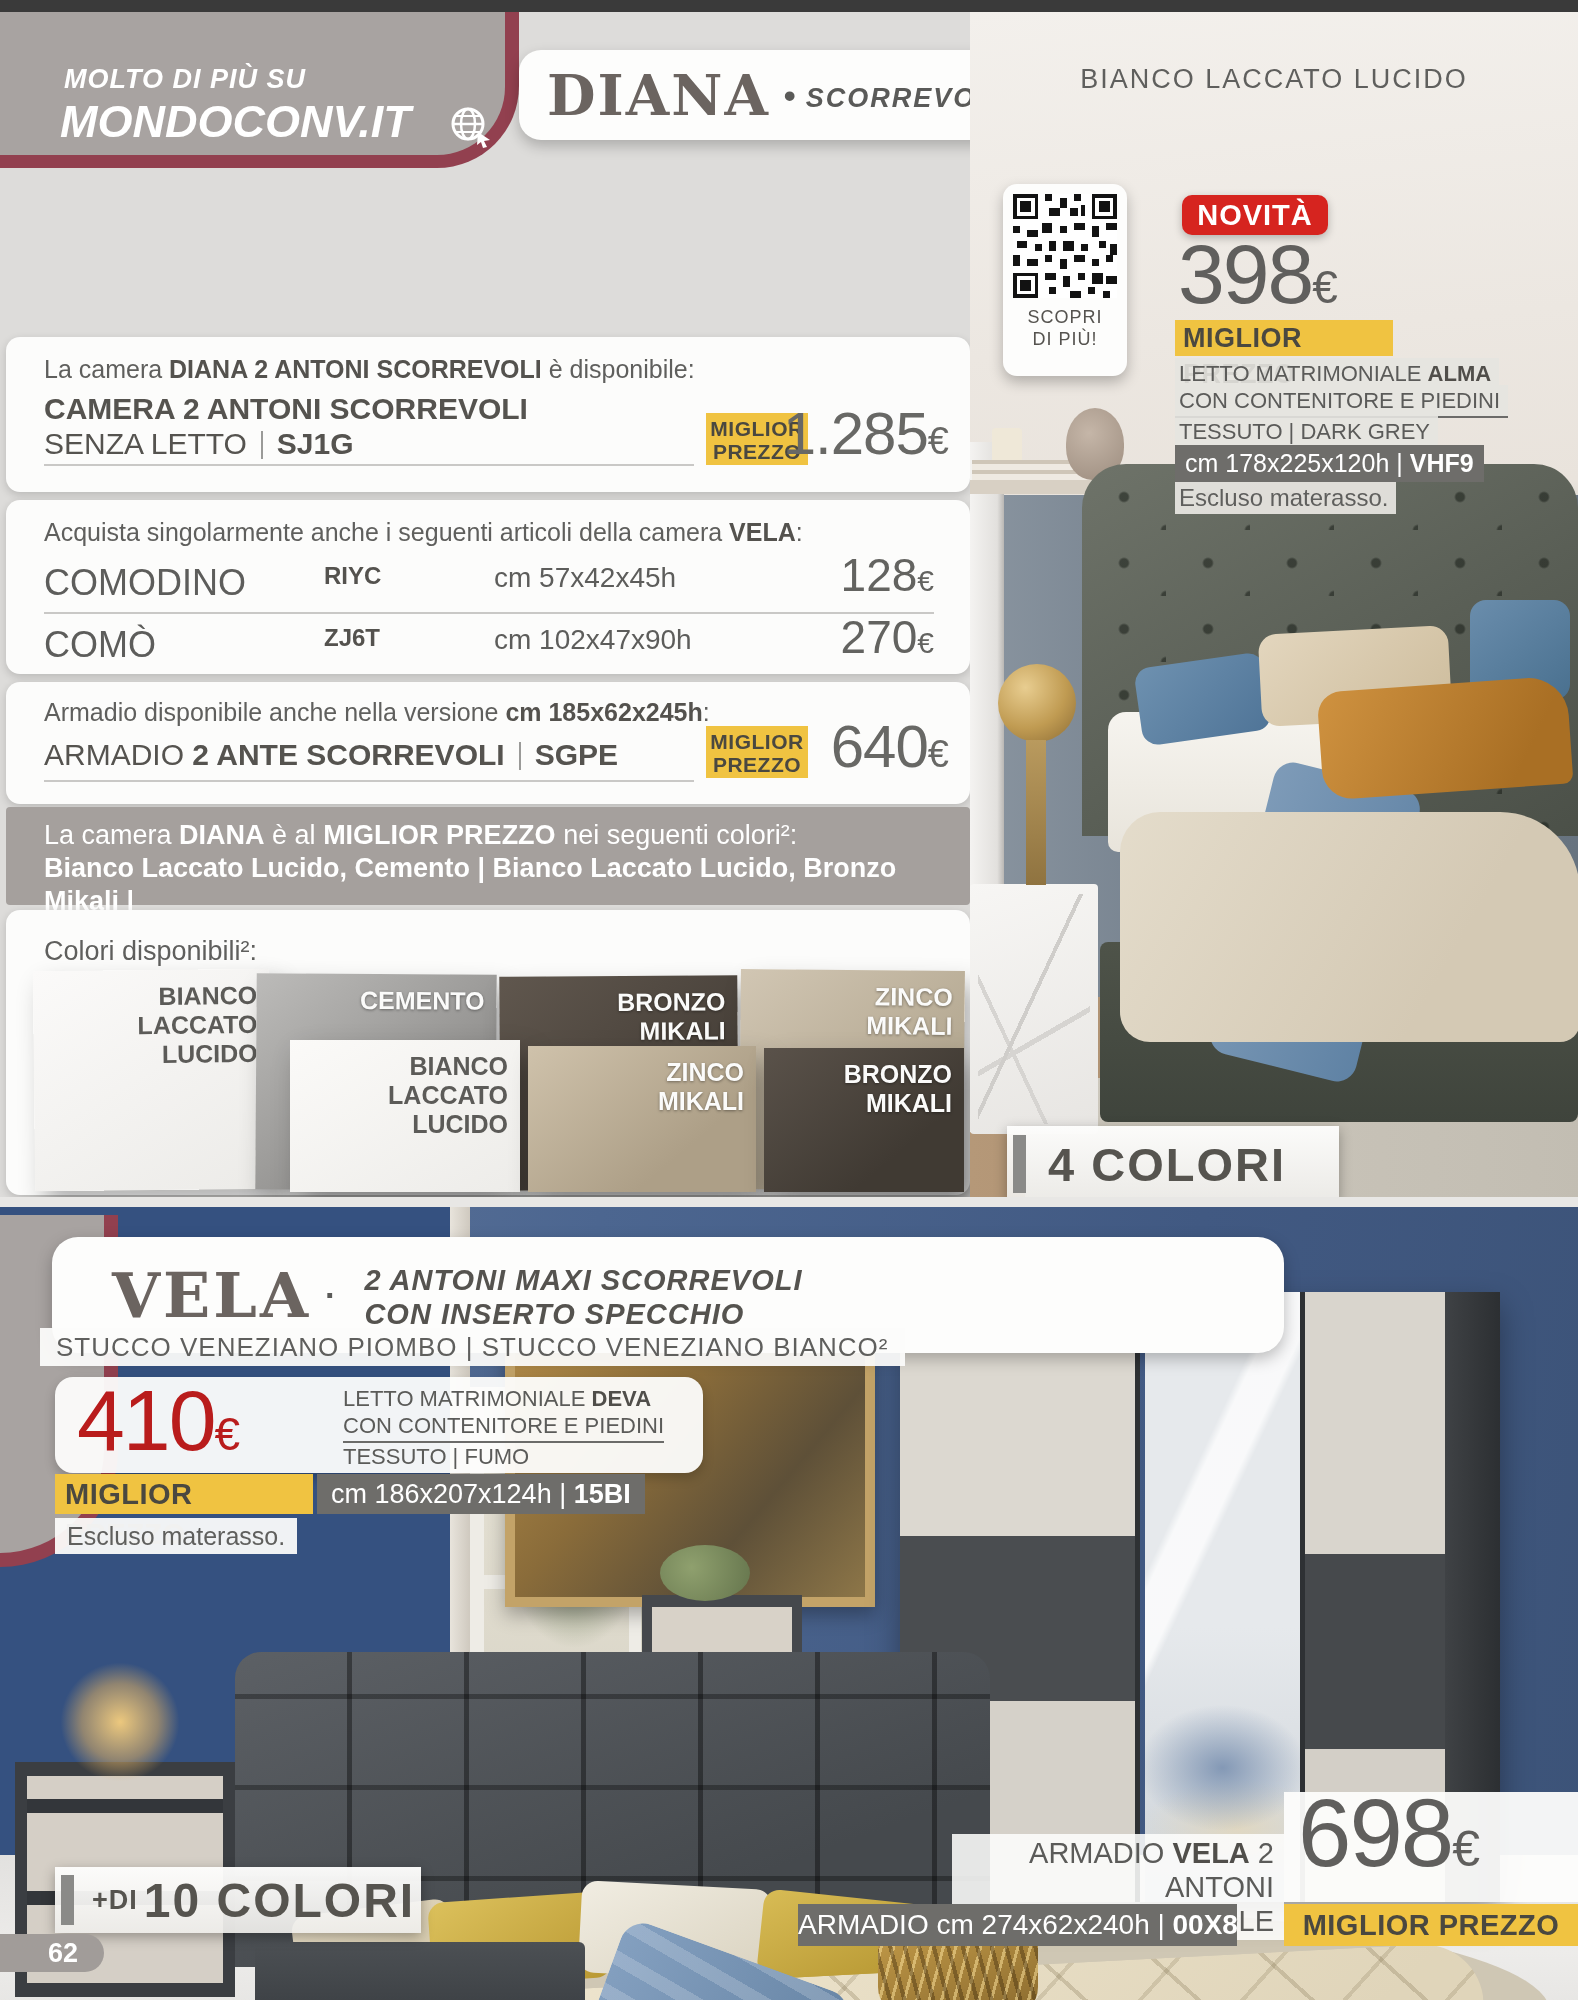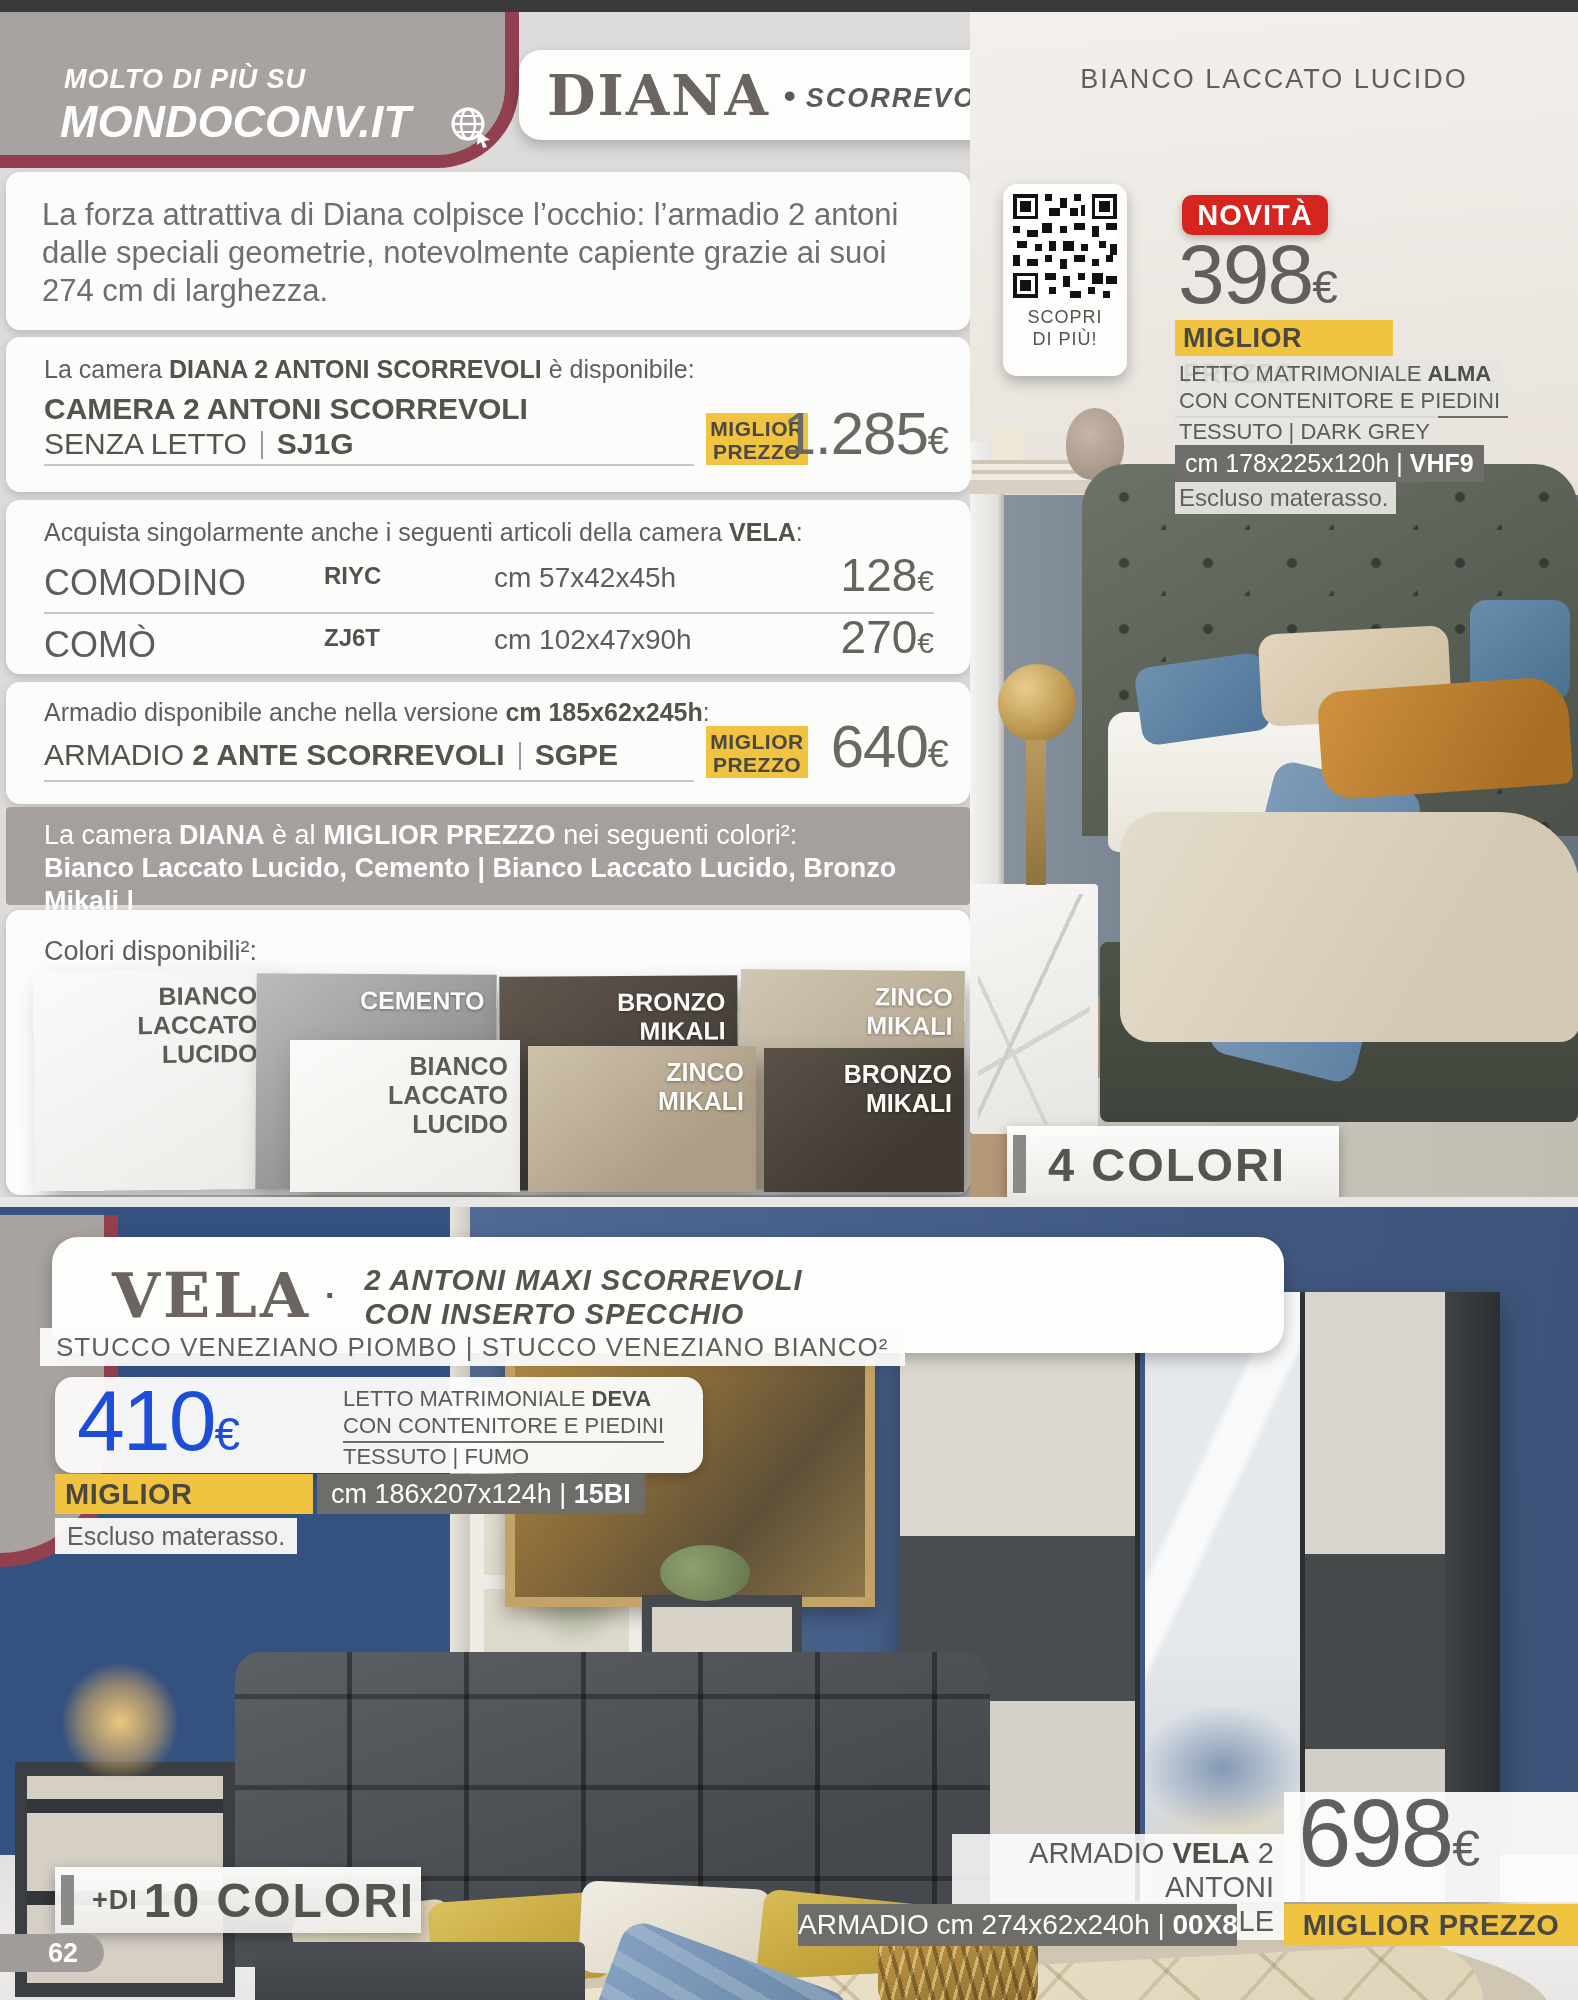--- a/index.html
+++ b/index.html
@@ -183,21 +183,21 @@
   .corner-maroon { position:absolute; left:0; top:8px; width:118px; height:352px; background:#92404f; border-bottom-right-radius:125px; }
   .corner-gray { position:absolute; left:0; top:8px; width:104px; height:338px; background:#a8a3a1; border-bottom-right-radius:112px; }
 
   .vela-banner { position:absolute; left:52px; top:30px; width:1232px; height:116px; background:#fdfdfc; border-radius:26px; box-shadow:0 6px 16px rgba(0,0,0,0.25); display:flex; align-items:center; padding-left:60px; }
   .vela-banner .serif-title { font-size:62px; letter-spacing:3px; }
   .vela-sub { margin-left:18px; font-style:italic; font-weight:bold; color:#55534f; font-size:29px; line-height:34px; letter-spacing:1px; padding-top:4px; }
 
   .stucco-strip { position:absolute; left:40px; top:121px; height:38px; background:rgba(252,252,251,0.94); color:#5f5f5d; font-size:26px; letter-spacing:1px; line-height:38px; padding:0 16px; white-space:nowrap; }
 
   .vela-price-card { position:absolute; left:55px; top:170px; width:648px; height:96px; background:rgba(253,253,252,0.95); border-radius:18px; box-shadow:0 5px 12px rgba(0,0,0,0.2); }
-  .price-410 { position:absolute; left:22px; top:-6px; font-size:86px; color:#1d4ed8; letter-spacing:-2px; }
+  .price-410 { position:absolute; left:22px; top:-6px; font-size:86px; color:#b91c1c; letter-spacing:-2px; }
   .price-410 .cur { font-size:46px; }
   .vp-info { position:absolute; left:288px; font-size:22px; line-height:27px; color:#5b5b59; white-space:nowrap; }
   .vp-info b { color:#504e4a; }
   .vp-1 { top:8px; }
   .vp-2 { top:35px; border-bottom:2px solid #6b6b69; padding-bottom:2px; }
   .vp-3 { top:66px; }
   .vela-mp { position:absolute; left:55px; top:267px; width:258px; height:40px; background:#f0c341; color:#4a4840; font-weight:bold; font-size:29px; line-height:40px; padding-left:10px; letter-spacing:0.5px; }
   .vela-dims { position:absolute; left:317px; top:267px; height:40px; background:#6e6d6a; color:#fff; font-size:27px; font-weight:bold; line-height:40px; padding:0 14px; white-space:nowrap; }
   .vela-note { position:absolute; left:55px; top:311px; height:36px; background:rgba(252,252,251,0.94); color:#5f5f5d; font-size:25px; line-height:36px; padding:0 12px; white-space:nowrap; }
 
@@ -235,23 +235,20 @@
       </svg>
     </div>
   </div>
 
   <div class="diana-card">
     <span class="serif-title">DIANA</span>
     <span class="title-sep">•</span>
     <span class="subtitle">SCORREVOLE</span>
   </div>
 
-  <div class="info-card card-intro">
-    <div class="intro-text">La forza attrattiva di Diana colpisce l’occhio: l’armadio 2 antoni dalle speciali geometrie, notevolmente capiente grazie ai suoi 274 cm di larghezza.</div>
-  </div>
 
   <div class="info-card card-camera">
     <div class="small-line" style="position:absolute;left:38px;top:18px;"><span>La camera </span><b>DIANA 2 ANTONI SCORREVOLI</b><span> è disponibile:</span></div>
     <div class="prod-head" style="position:absolute;left:38px;top:55px;font-weight:bold;">CAMERA 2 ANTONI SCORREVOLI</div>
     <div class="prod-head" style="position:absolute;left:38px;top:90px;"><span>SENZA LETTO</span><span class="vline"></span><b>SJ1G</b></div>
     <div class="rule" style="top:127px;width:650px;"></div>
     <div class="mp-badge" style="left:700px;top:76px;"><span>MIGLIOR</span><br><span>PREZZO</span></div>
     <div class="big-price" style="right:22px;top:62px;"><span>1.285</span><span class="cur">€</span></div>
   </div>
 

